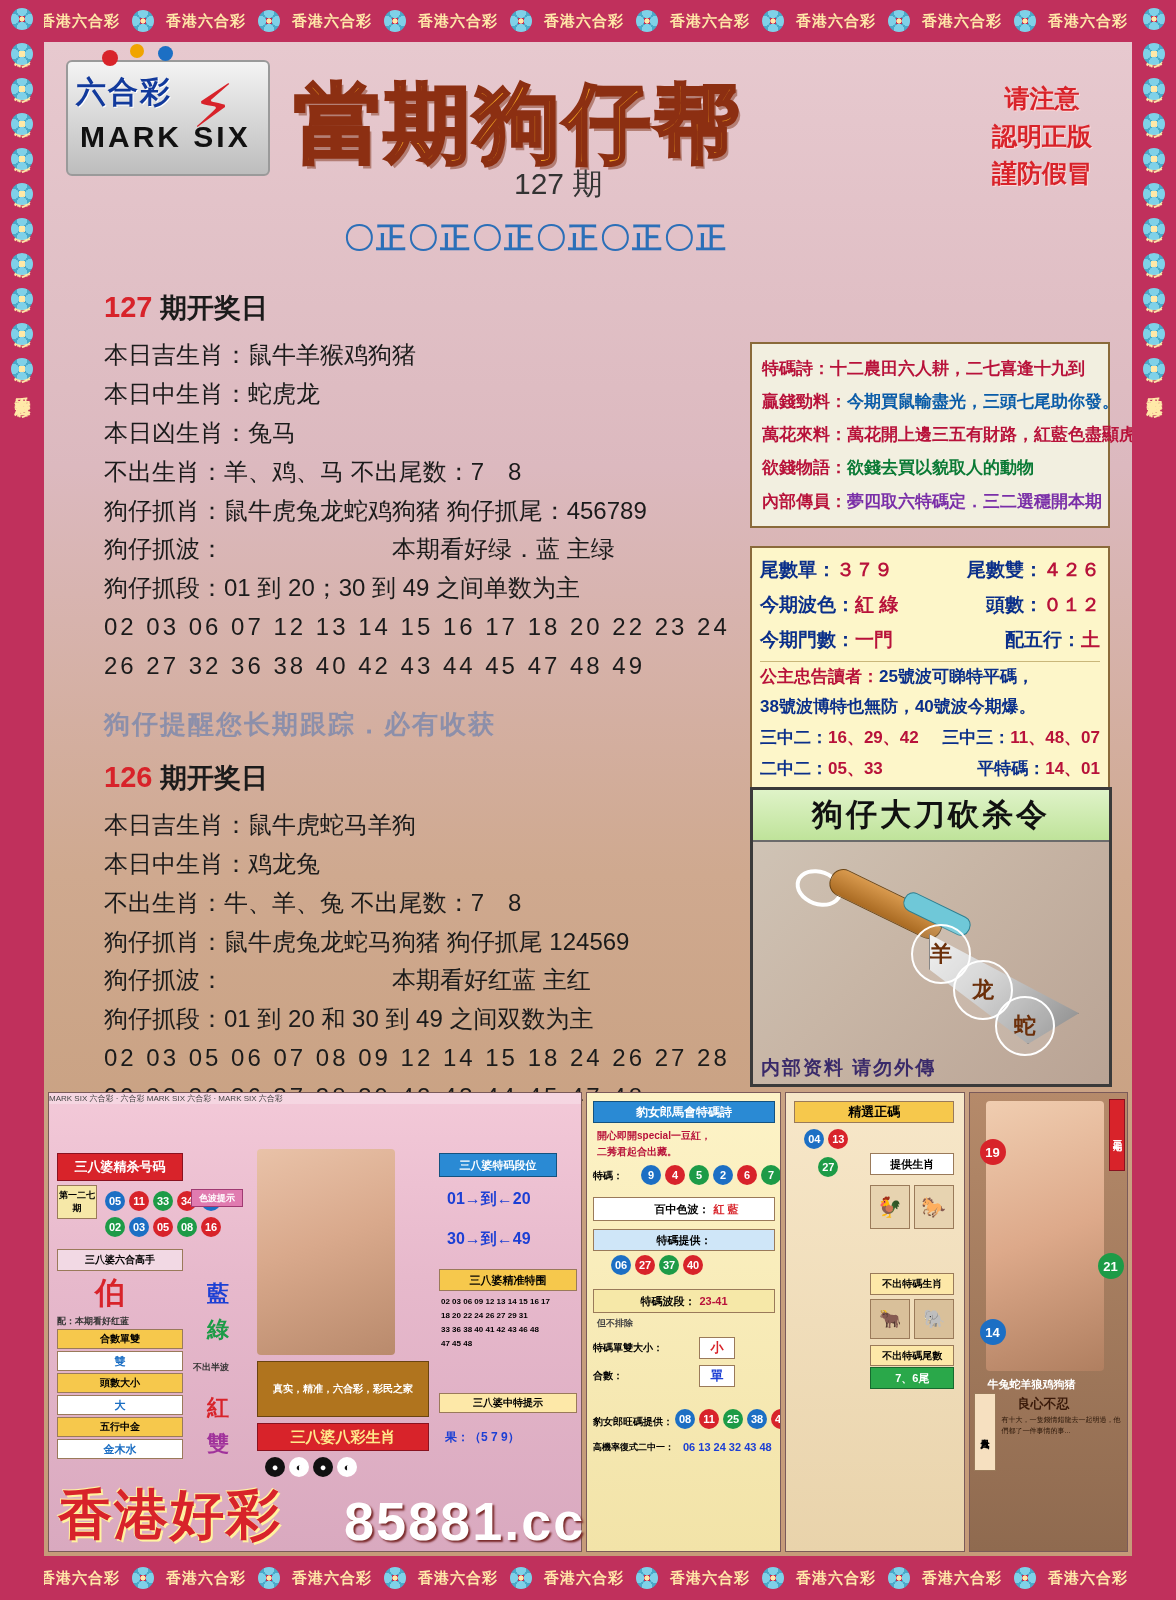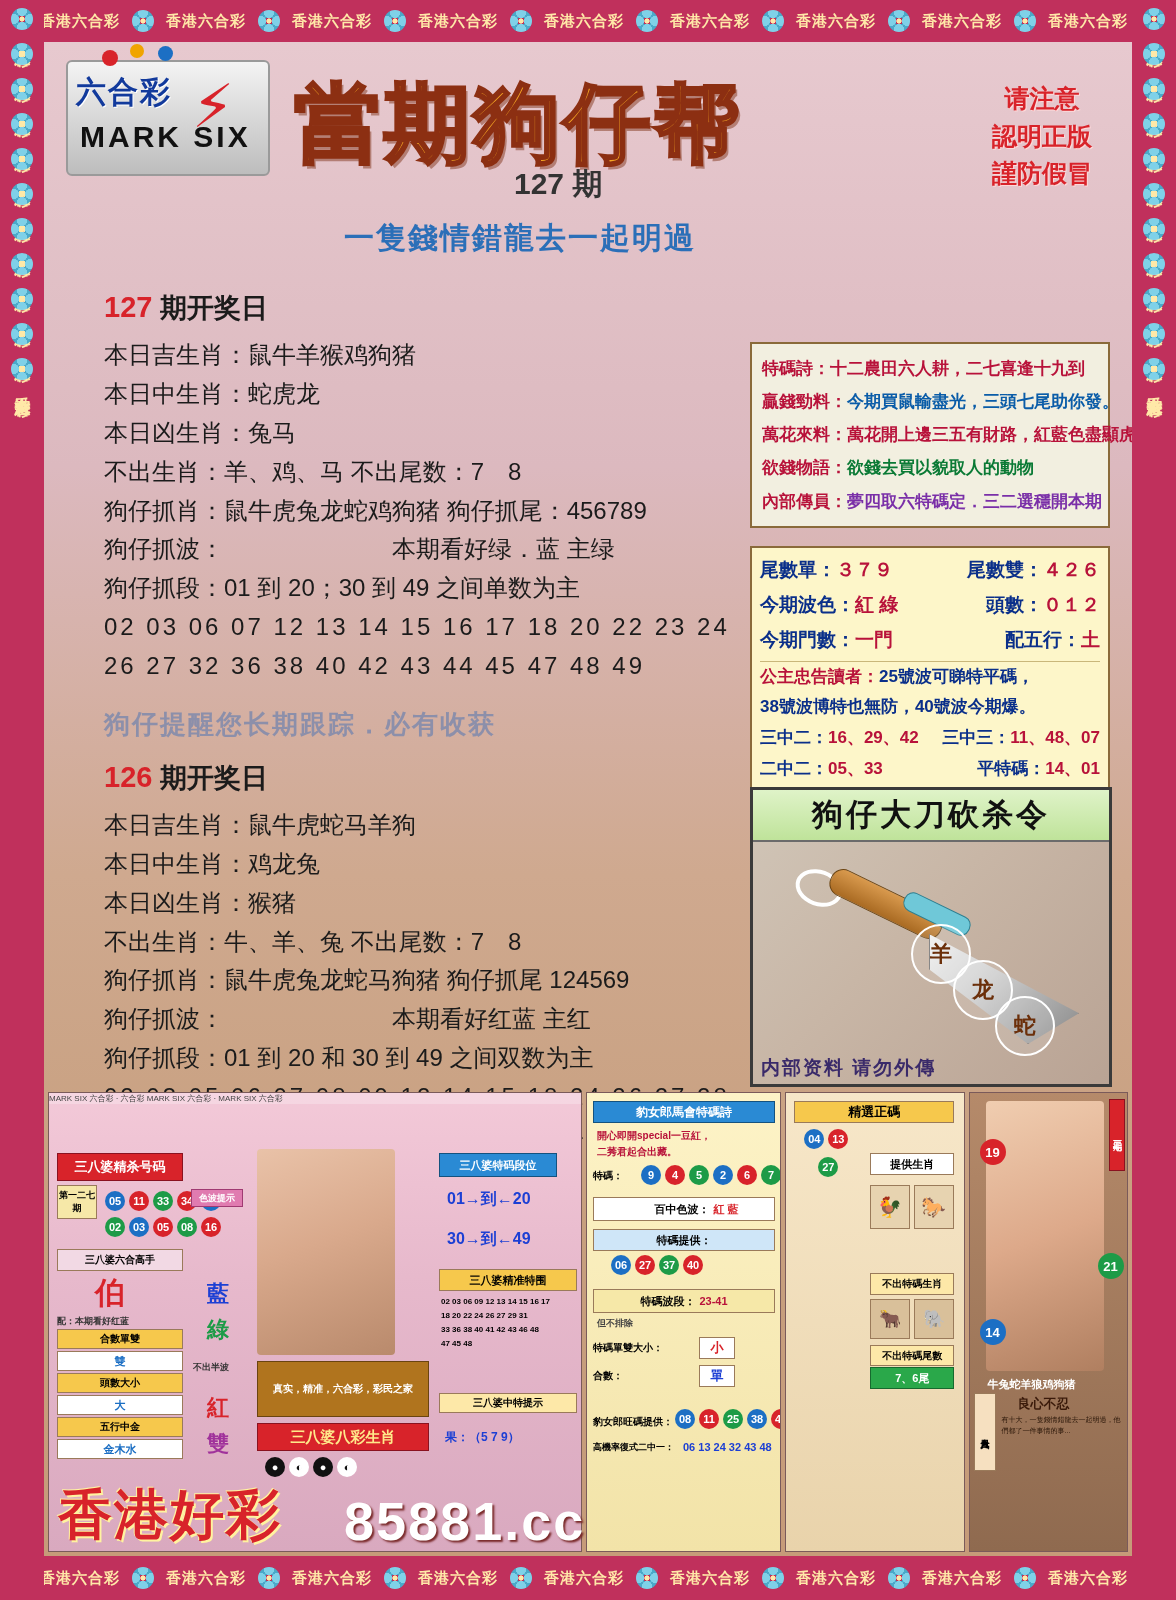--- a/index.html
+++ b/index.html
@@ -91,21 +91,21 @@
     position:absolute;left:250px;top:24px;
     font-size:86px;font-weight:bold;
     color:#f5a623;
     -webkit-text-stroke:3px #8c2f12;
     letter-spacing:4px;
     font-family:"DejaVu Sans",sans-serif;
     text-shadow:3px 4px 0 rgba(120,40,10,.45);
   }
   .title-issue{
     position:absolute;left:470px;top:122px;
-    font-size:30px;color:#333;font-weight:bold;
+    font-size:30px;color:#333;font-weight:normal;
   }
   .notice{
     position:absolute;right:40px;top:38px;
     text-align:center;line-height:1.5;
     font-size:25px;font-weight:bold;color:#d8232a;
     text-shadow:1px 1px 0 #ffd9d9;
   }
   .zheng-row{
     position:absolute;left:300px;top:176px;
     font-size:30px;font-weight:bold;color:#2b6fb8;
@@ -369,39 +369,38 @@
 
     <div class="title-main">當期狗仔帮</div>
     <div class="title-issue">127 期</div>
 
     <div class="notice">
       <div>请注意</div>
       <div>認明正版</div>
       <div>謹防假冒</div>
     </div>
 
-    <div class="zheng-row">一隻錢情錯龍去一起明過</div>
+    <div class="zheng-row">〇正〇正〇正〇正〇正〇正</div>
   </div>
 
   <div class="left-col" id="leftcol">
       <div class="sec-title"><span class="num">127</span> <span>期开奖日</span></div>
       <div class="line"><span class="b">本日吉生肖：</span><span>鼠牛羊猴鸡狗猪</span></div>
       <div class="line"><span class="b">本日中生肖：</span><span>蛇虎龙</span></div>
       <div class="line"><span class="b">本日凶生肖：</span><span>兔马</span></div>
       <div class="line"><span class="b">不出生肖：</span><span>羊、鸡、马  不出尾数：7　8</span></div>
       <div class="line"><span class="b">狗仔抓肖：</span><span>鼠牛虎兔龙蛇鸡狗猪  狗仔抓尾：456789</span></div>
       <div class="line"><span class="b">狗仔抓波：</span><span>　　　　　　　本期看好绿．蓝  主绿</span></div>
       <div class="line"><span class="b">狗仔抓段：</span><span>01 到 20；30 到 49 之间单数为主</span></div>
       <div class="numrow">02 03 06 07  12 13 14  15 16 17 18 20 22 23 24</div>
       <div class="numrow">26 27 32 36 38 40 42 43 44 45 47 48 49</div>
       <div class="remind">狗仔提醒您长期跟踪．必有收获</div>
       <div class="sec-title"><span class="num">126</span> <span>期开奖日</span></div>
       <div class="line"><span class="b">本日吉生肖：</span><span>鼠牛虎蛇马羊狗</span></div>
       <div class="line"><span class="b">本日中生肖：</span><span>鸡龙兔</span></div>
-      <div class="line"><span class="b">本日凶生肖：</span><span>猴猪</span></div>
       <div class="line"><span class="b">不出生肖：</span><span>牛、羊、兔  不出尾数：7　8</span></div>
       <div class="line"><span class="b">狗仔抓肖：</span><span>鼠牛虎兔龙蛇马狗猪  狗仔抓尾 124569</span></div>
       <div class="line"><span class="b">狗仔抓波：</span><span>　　　　　　　本期看好红蓝  主红</span></div>
       <div class="line"><span class="b">狗仔抓段：</span><span>01 到 20 和 30 到 49 之间双数为主</span></div>
       <div class="numrow">02 03 05 06 07 08 09 12 14 15 18 24 26 27 28</div>
       <div class="numrow">29 32 33 36 37 38 39 42 43 44 45 47 48</div>
     </div>
 
   <div class="poem-box" id="poembox">
       <div class="poem-line"><span class="lbl">特碼詩：</span><span class="v3">十二農田六人耕，二七喜逢十九到</span></div>

